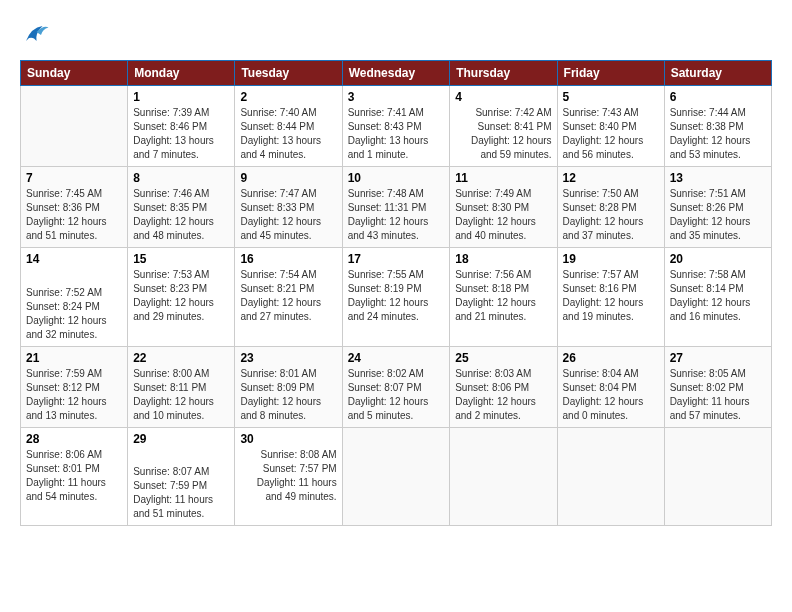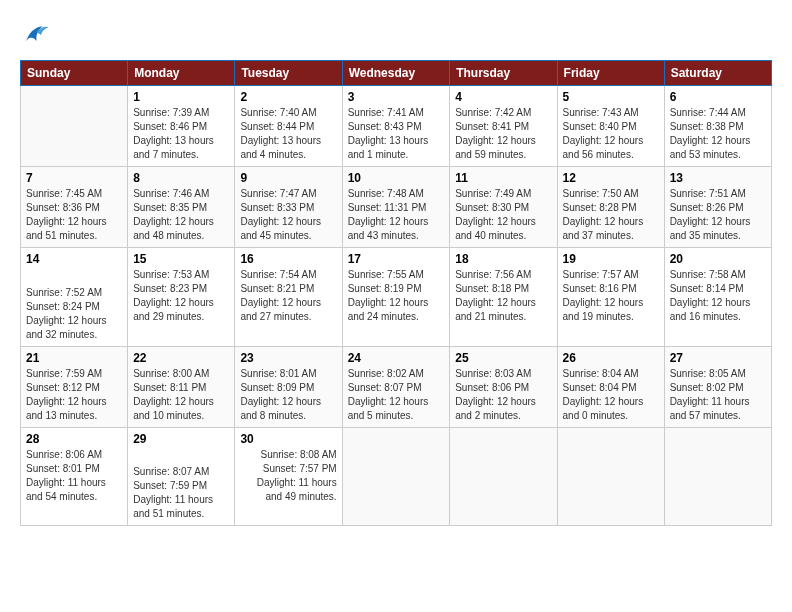--- a/index.html
+++ b/index.html
@@ -136,21 +136,21 @@
         </td>
         <td>
           <div class="day-number">3</div>
           <div class="day-info" style="white-space: pre-line;">Sunrise: 7:41 AM
 Sunset: 8:43 PM
 Daylight: 13 hours
 and 1 minute.</div>
         </td>
         <td>
           <div class="day-number">4</div>
-          <div class="day-info" style="white-space: pre-line;">Sunrise: 7:42 AM
+          <div class="day-info" style="white-space: pre-line; text-align: right;">Sunrise: 7:42 AM
 Sunset: 8:41 PM
 Daylight: 12 hours
 and 59 minutes.</div>
         </td>
         <td>
           <div class="day-number">5</div>
           <div class="day-info" style="white-space: pre-line;">Sunrise: 7:43 AM
 Sunset: 8:40 PM
 Daylight: 12 hours
 and 56 minutes.</div>

